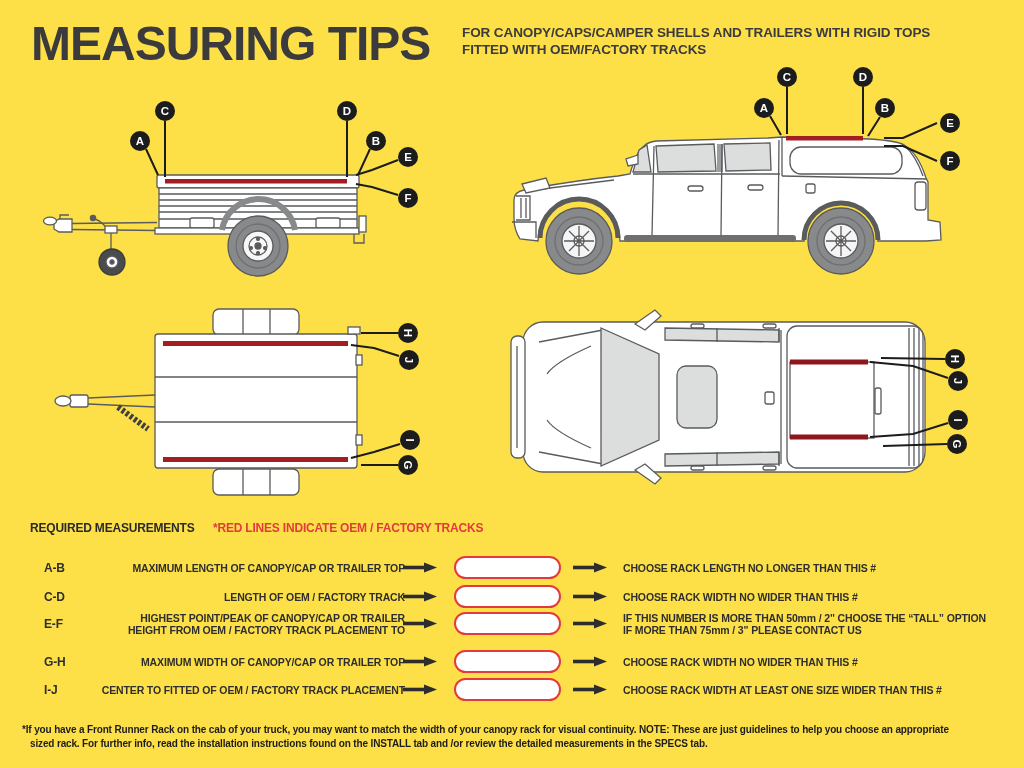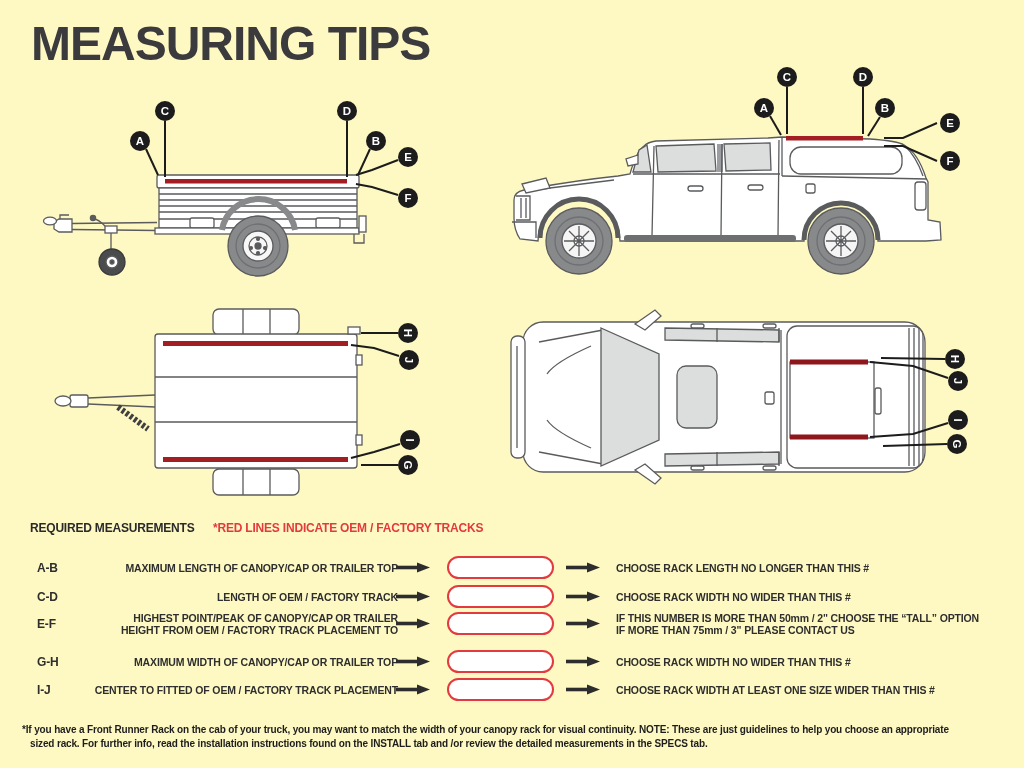--- a/index.html
+++ b/index.html
@@ -1,17 +1,17 @@
 <!DOCTYPE html>
 <html><head>
 <meta charset="utf-8">
 <style>
   html,body { margin:0; padding:0; background:#fff; }
   .page {
-    position:relative; width:1024px; height:768px; background:#fef9c3;
+    position:relative; width:1024px; height:768px; background:#fde047;
     font-family:"Liberation Sans", sans-serif; overflow:hidden; color:#3b3a3d;
   }
 
   .title {
     position:absolute; left:31px; top:16px;
     font-size:48px; font-weight:800; letter-spacing:-1px; color:#3b3a3d;
     white-space:nowrap;
   }
   .subtitle {
     position:absolute; left:462px; top:24px;
@@ -23,21 +23,21 @@
   svg text { font-family:"Liberation Sans", sans-serif; }
 
   .callout line, .callout polyline { stroke:#1c1c1c; stroke-width:2; fill:none; }
   .callout circle { fill:#1c1c1c; stroke:none; }
   .callout text { fill:#ffffff; font-size:11.5px; font-weight:700; text-anchor:middle; }
 
   .sec-head { position:absolute; top:521px; font-size:12px; font-weight:700; letter-spacing:-0.2px; color:#2a2a2a; white-space:nowrap; }
   #req-head { left:30px; }
   #red-note { left:213px; color:#e23a3f;text-align:right; }
 
-  .mrow { position:absolute; left:4px; width:960px; height:23px; }
+  .mrow { position:absolute; left:11px; width:960px; height:23px; }
   .cell {
     position:absolute; height:23px; display:flex; flex-direction:column; justify-content:center;
     font-size:10.5px; font-weight:700; letter-spacing:-0.15px; line-height:12px; color:#2e2e2e;
     white-space:nowrap;
   }
   .code { left:33px; width:38px; font-size:12px; }
   .desc { left:72px; width:322px;align-items:flex-end; }
   .advice { left:612px; width:408px; }
   .arr { position:absolute; top:6px; }
   .pill {
@@ -48,20 +48,24 @@
   .foot { position:absolute; font-size:10px; font-weight:600; letter-spacing:-0.15px; color:#1d1d1d; white-space:nowrap; }
   #foot1 { left:22px; top:724px; }
   #foot2 { left:30px; top:738px; }
 </style>
 </head>
 <body>
 
 <div class="page">
 
   <div class="title">MEASURING TIPS</div>
+  <div class="subtitle">
+    <div>FOR CANOPY/CAPS/CAMPER SHELLS AND TRAILERS WITH RIGID TOPS</div>
+    <div>FITTED WITH OEM/FACTORY TRACKS</div>
+  </div>
 
   <svg class="diagram" style="left:30px; top:80px;" width="430" height="220" viewBox="0 0 430 220">
     <g stroke="#5a5b5d" stroke-width="1.3" fill="none">
 
       <path d="M127,142.5 L42,143.5 M127,150.5 L42,149.5"></path>
       <path d="M42,139 h-13 l-5,3 v7 l5,3 h13 z" fill="#ffffff"></path>
       <ellipse cx="20" cy="141" rx="6.5" ry="3.8" fill="#ffffff"></ellipse>
       <path d="M30,139 v-4 h9"></path>
 
       <line x1="81" y1="151" x2="81" y2="170"></line>

